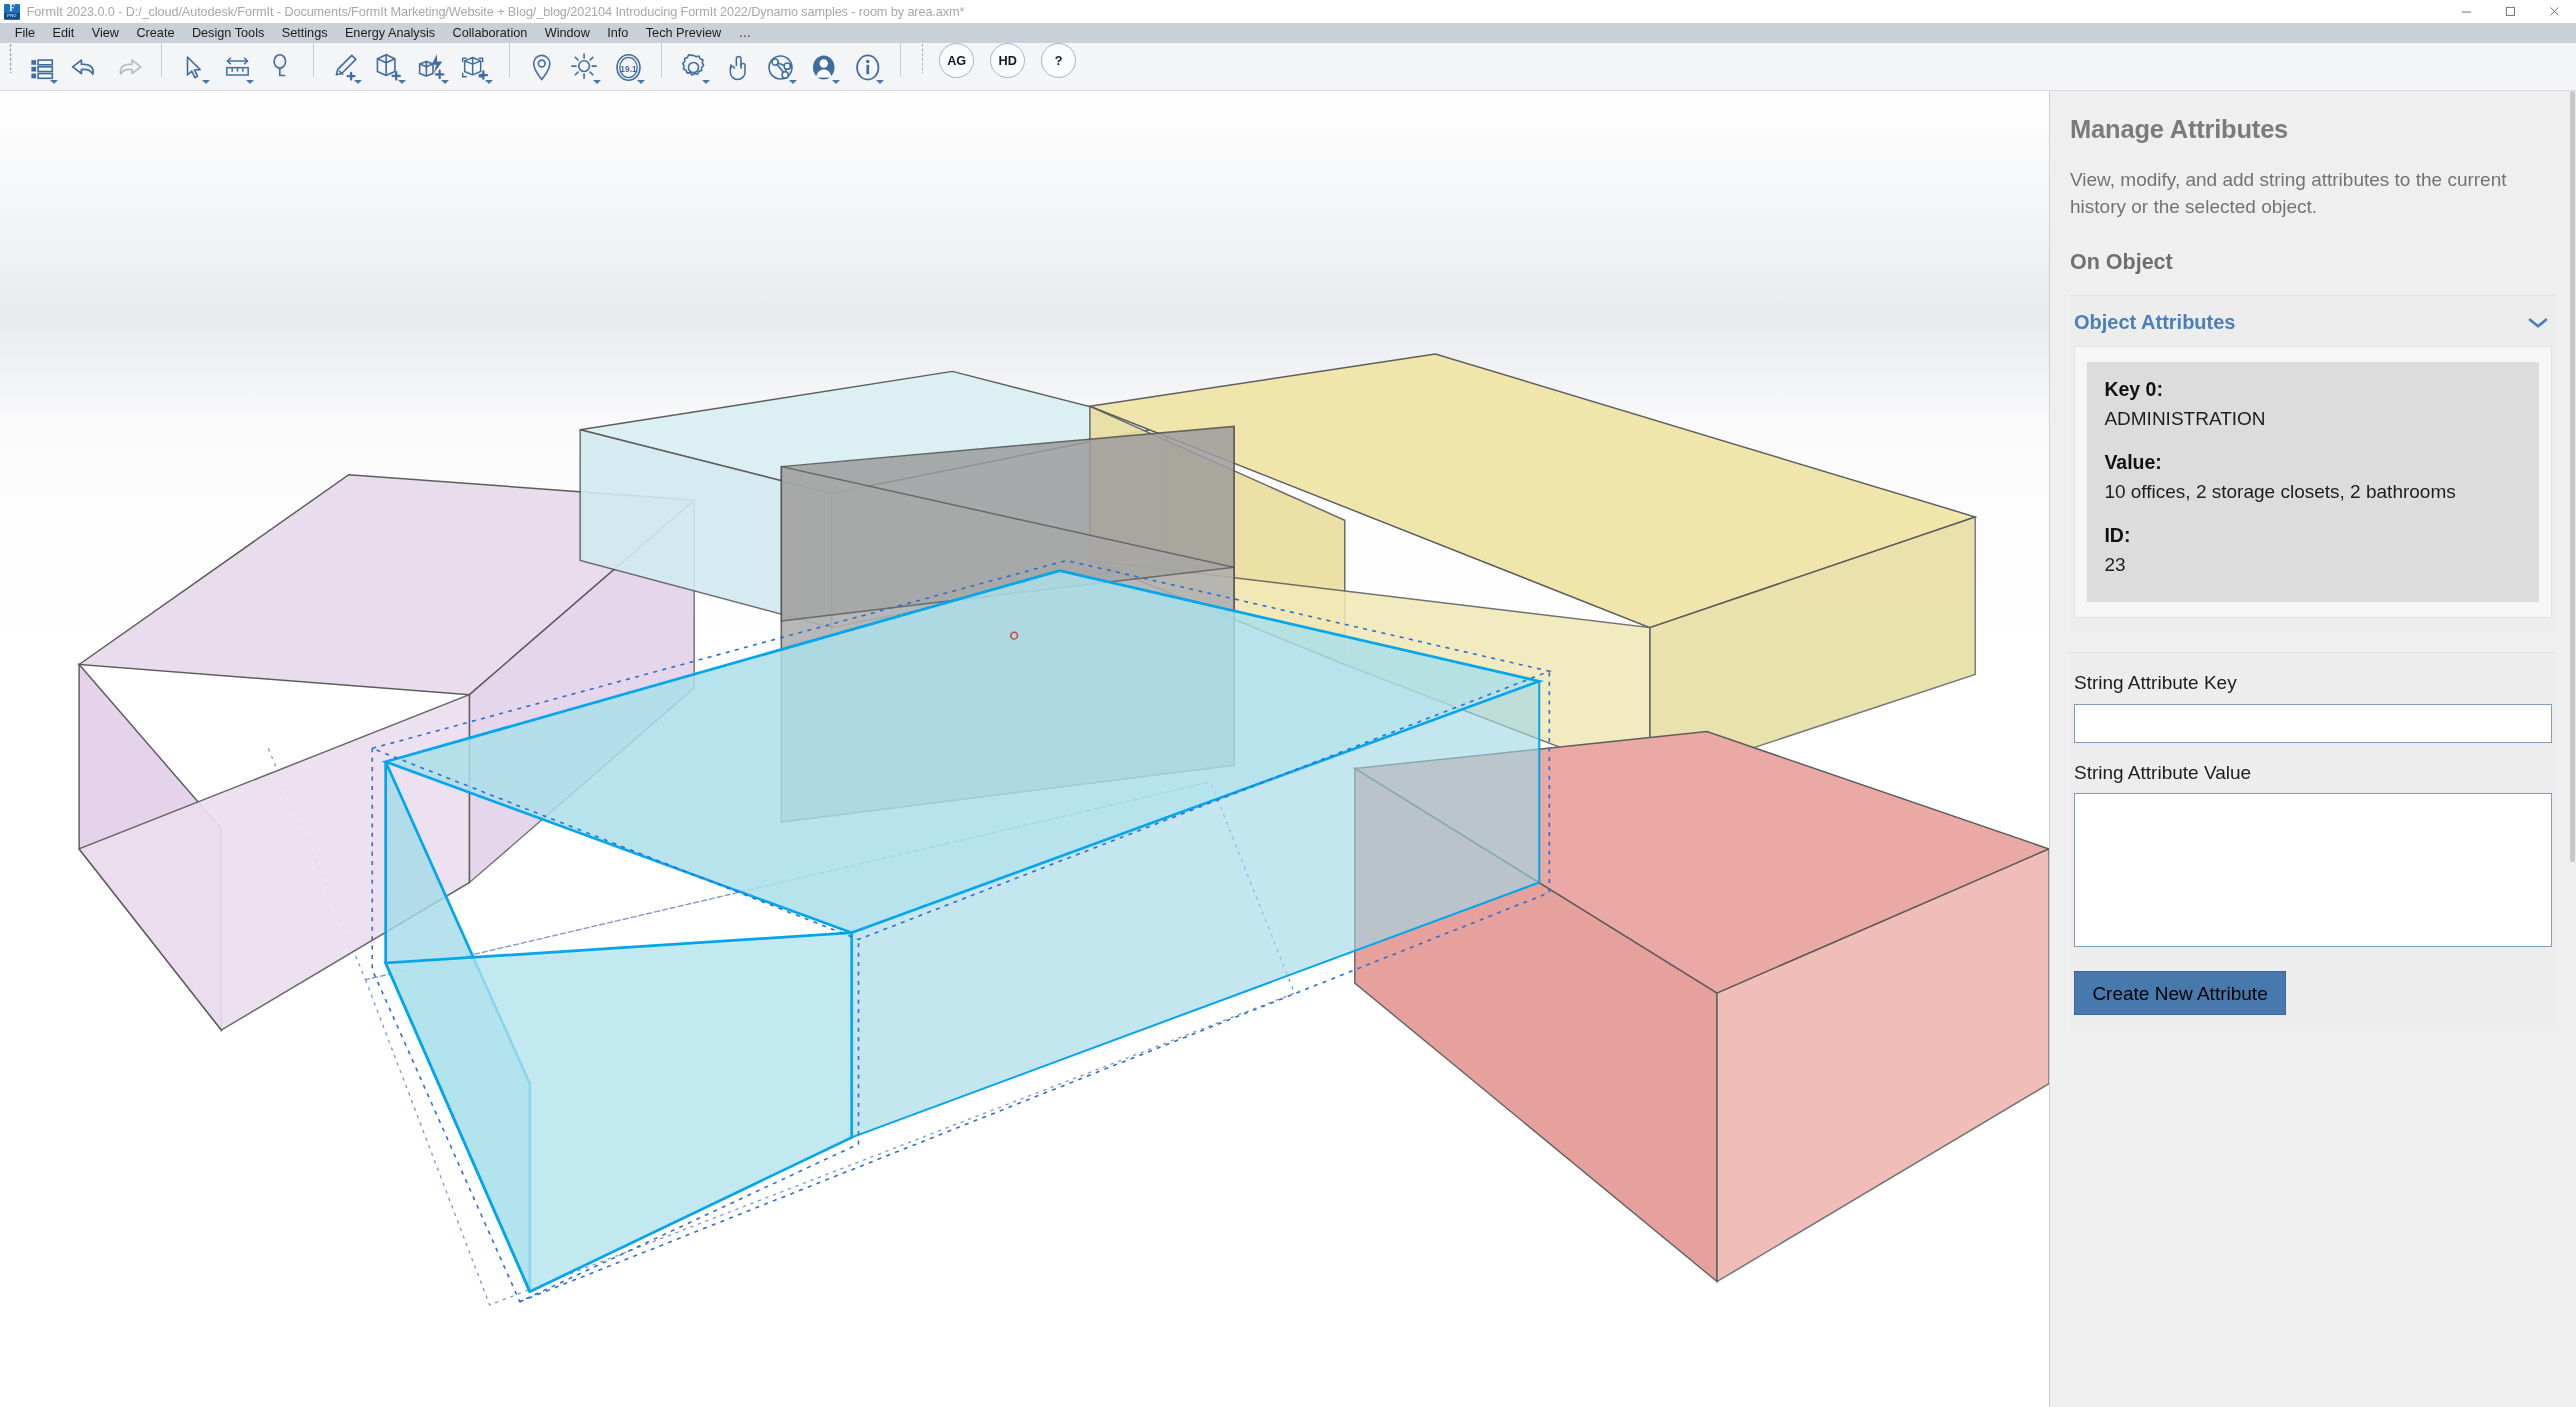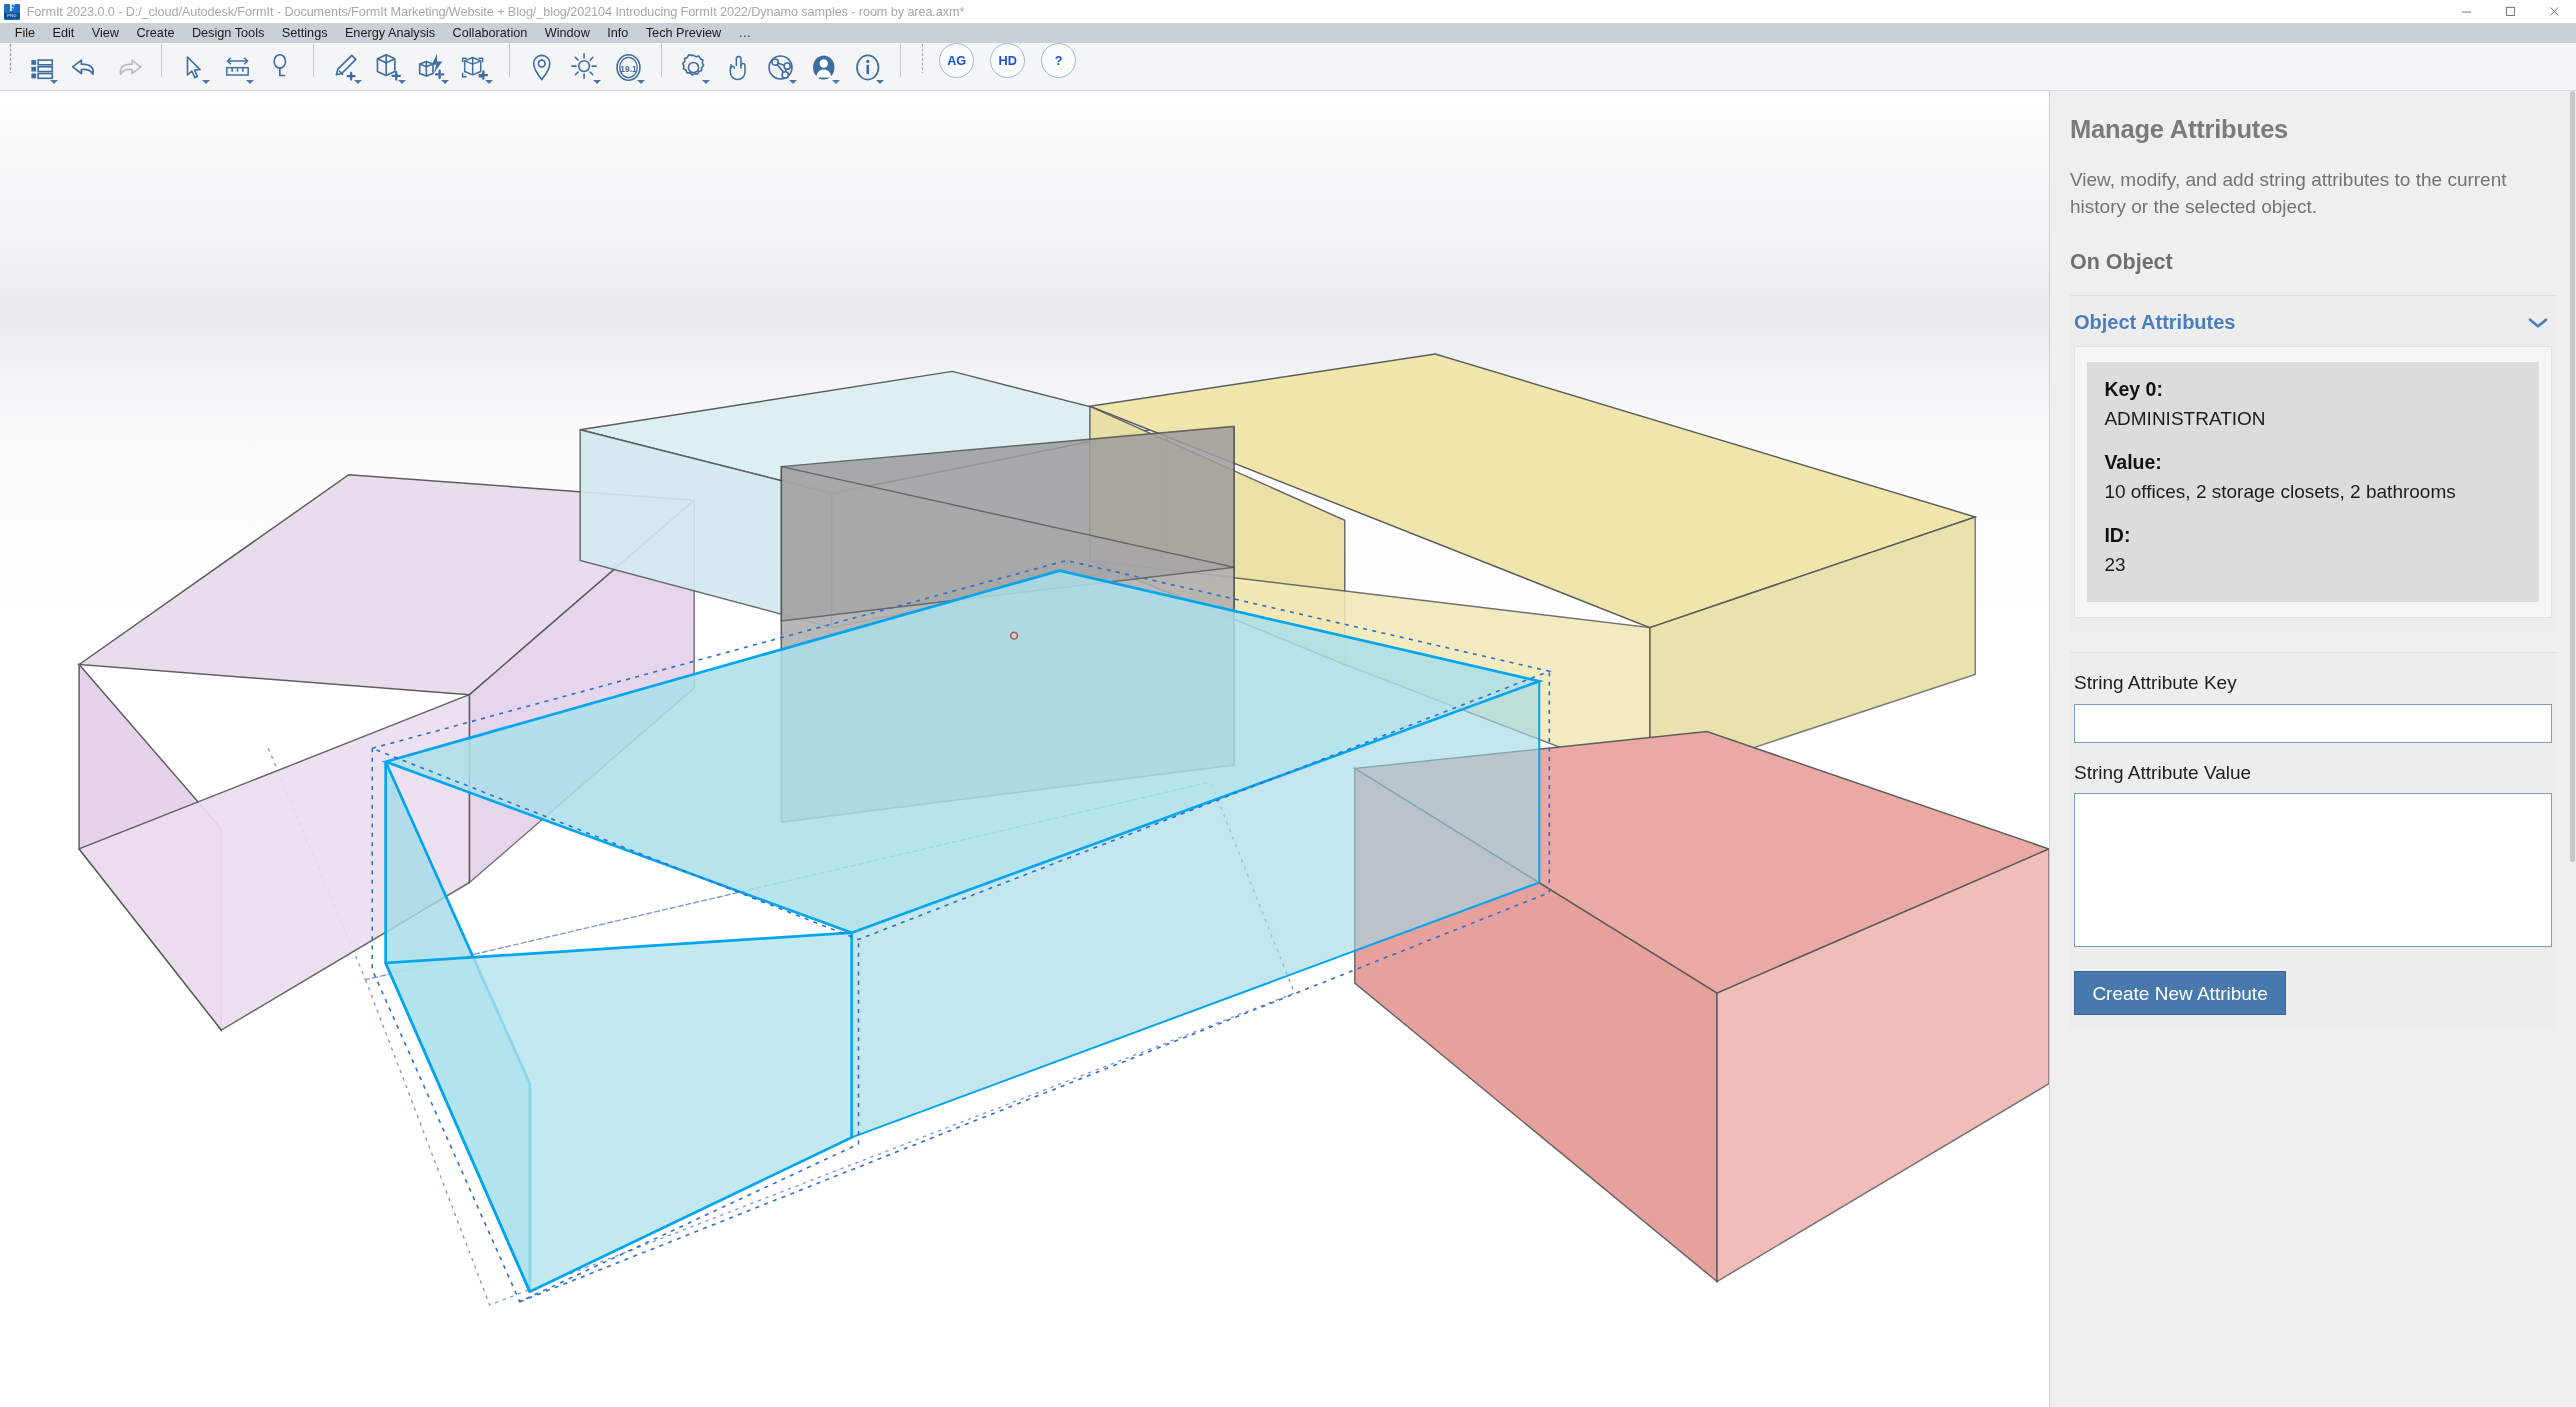--- a/index.html
+++ b/index.html
@@ -86,21 +86,21 @@
     position: absolute; right: 0.7px; bottom: 2.7px;
     width: 0; height: 0;
     border-left: 4px solid transparent;
     border-right: 4px solid transparent;
     border-top: 4.7px solid #4a76a8;
   }
   .roundbtn {
     width: 35px; height: 35px; margin: 0 8px; flex: none;
     border: 1.3px solid #9db8d4; border-radius: 50%;
     display: flex; align-items: center; justify-content: center;
-    color: #1d4ed8; font-size: 12.7px; font-weight: bold;
+    color: #0f172a; font-size: 12.7px; font-weight: bold;
     background: #fbfcfd;
   }
 
   
   #viewport {
     position: absolute; left: 0; top: 91px;
     width: 2049px; height: 1316px;
     background: linear-gradient(to bottom, #ffffff 0%, #f2f3f5 11%, #e8eaee 17%, #fbfbfc 26%, #ffffff 44%, #ffffff 100%);
     overflow: hidden;
   }
@@ -203,21 +203,21 @@
   }
   .text-area {
     display: block; width: 100%; height: 154px; margin-top: 9.4px;
     border: 0.7px solid #7f9dc0; background: #ffffff;
     font-family: "Liberation Sans", sans-serif; font-size: 17.4px;
     padding: 6.7px 8px; color: #111; outline: none; resize: none;
   }
   .primary-btn {
     margin-top: 24px; height: 44px; padding: 0 17.4px;
     background: #4779ad; border: 0.7px solid #3b6894;
-    color: #ffffff; font-size: 19px;
+    color: #000000; font-size: 19px;
     font-family: "Liberation Sans", sans-serif;
     cursor: pointer; display: inline-block; line-height: 43px;
   }
 </style>
 </head>
 <body>
 
 <div id="titlebar">
   <div id="app-logo">
     <div class="f">F</div>

